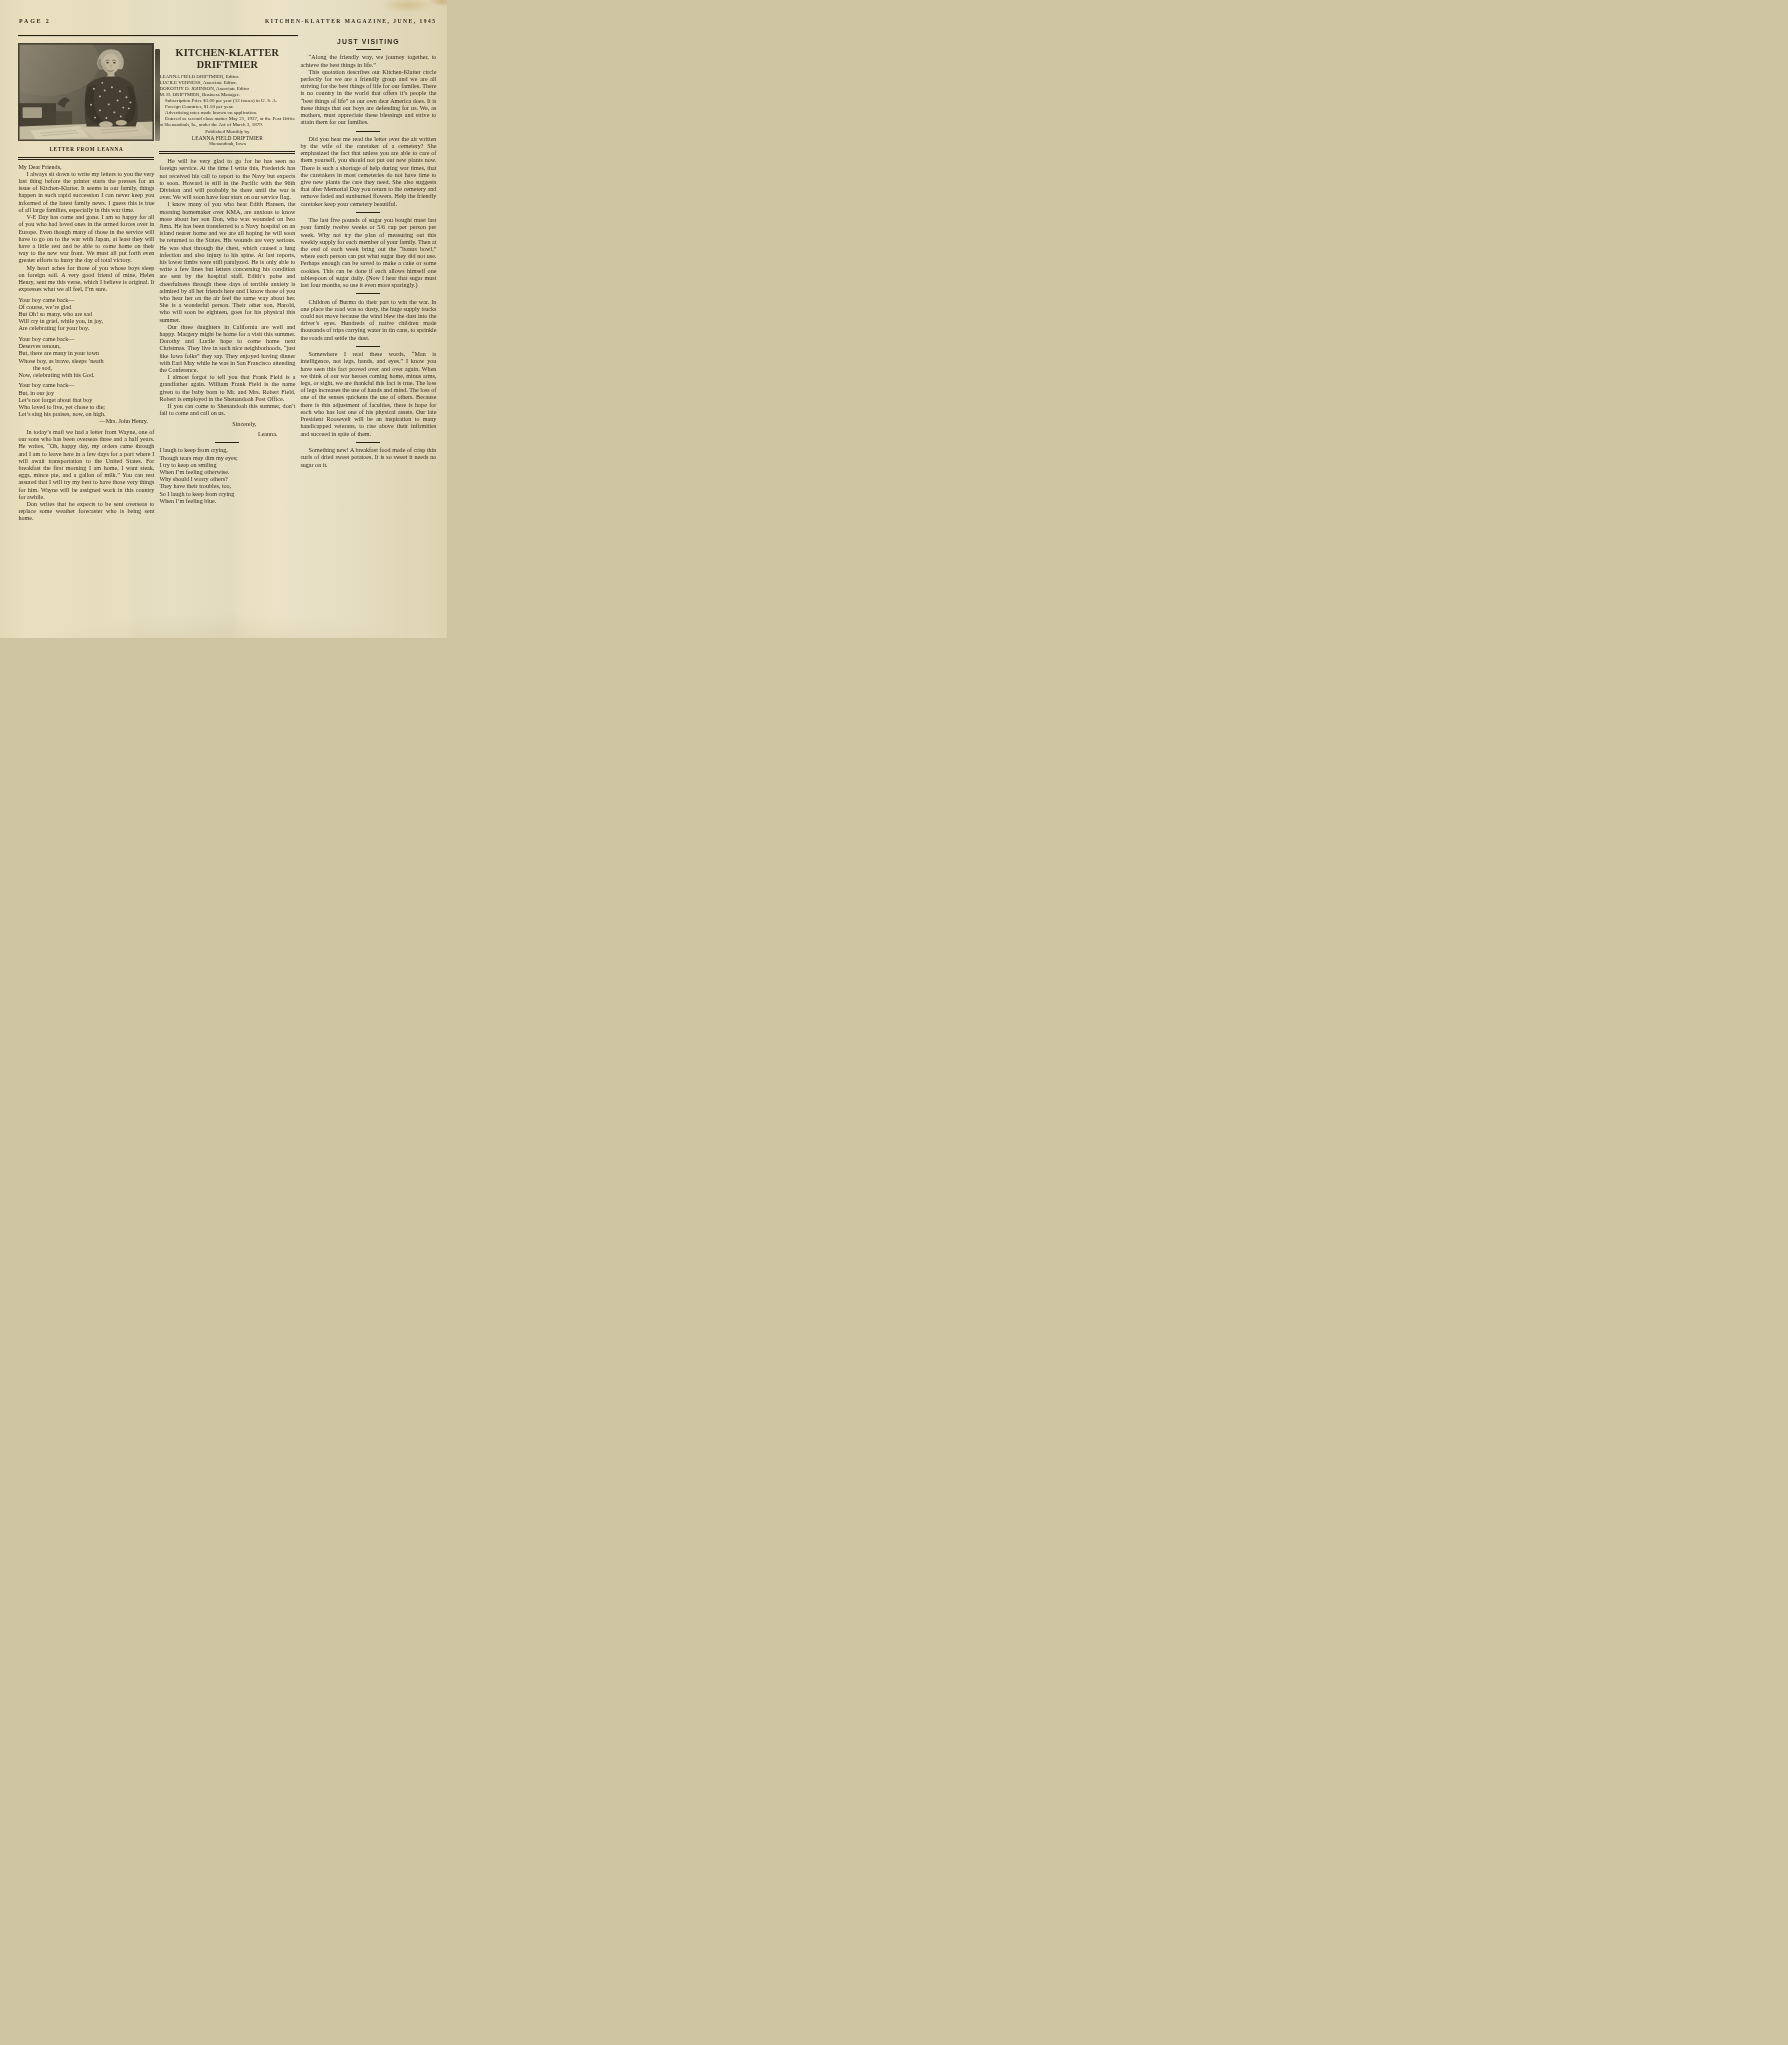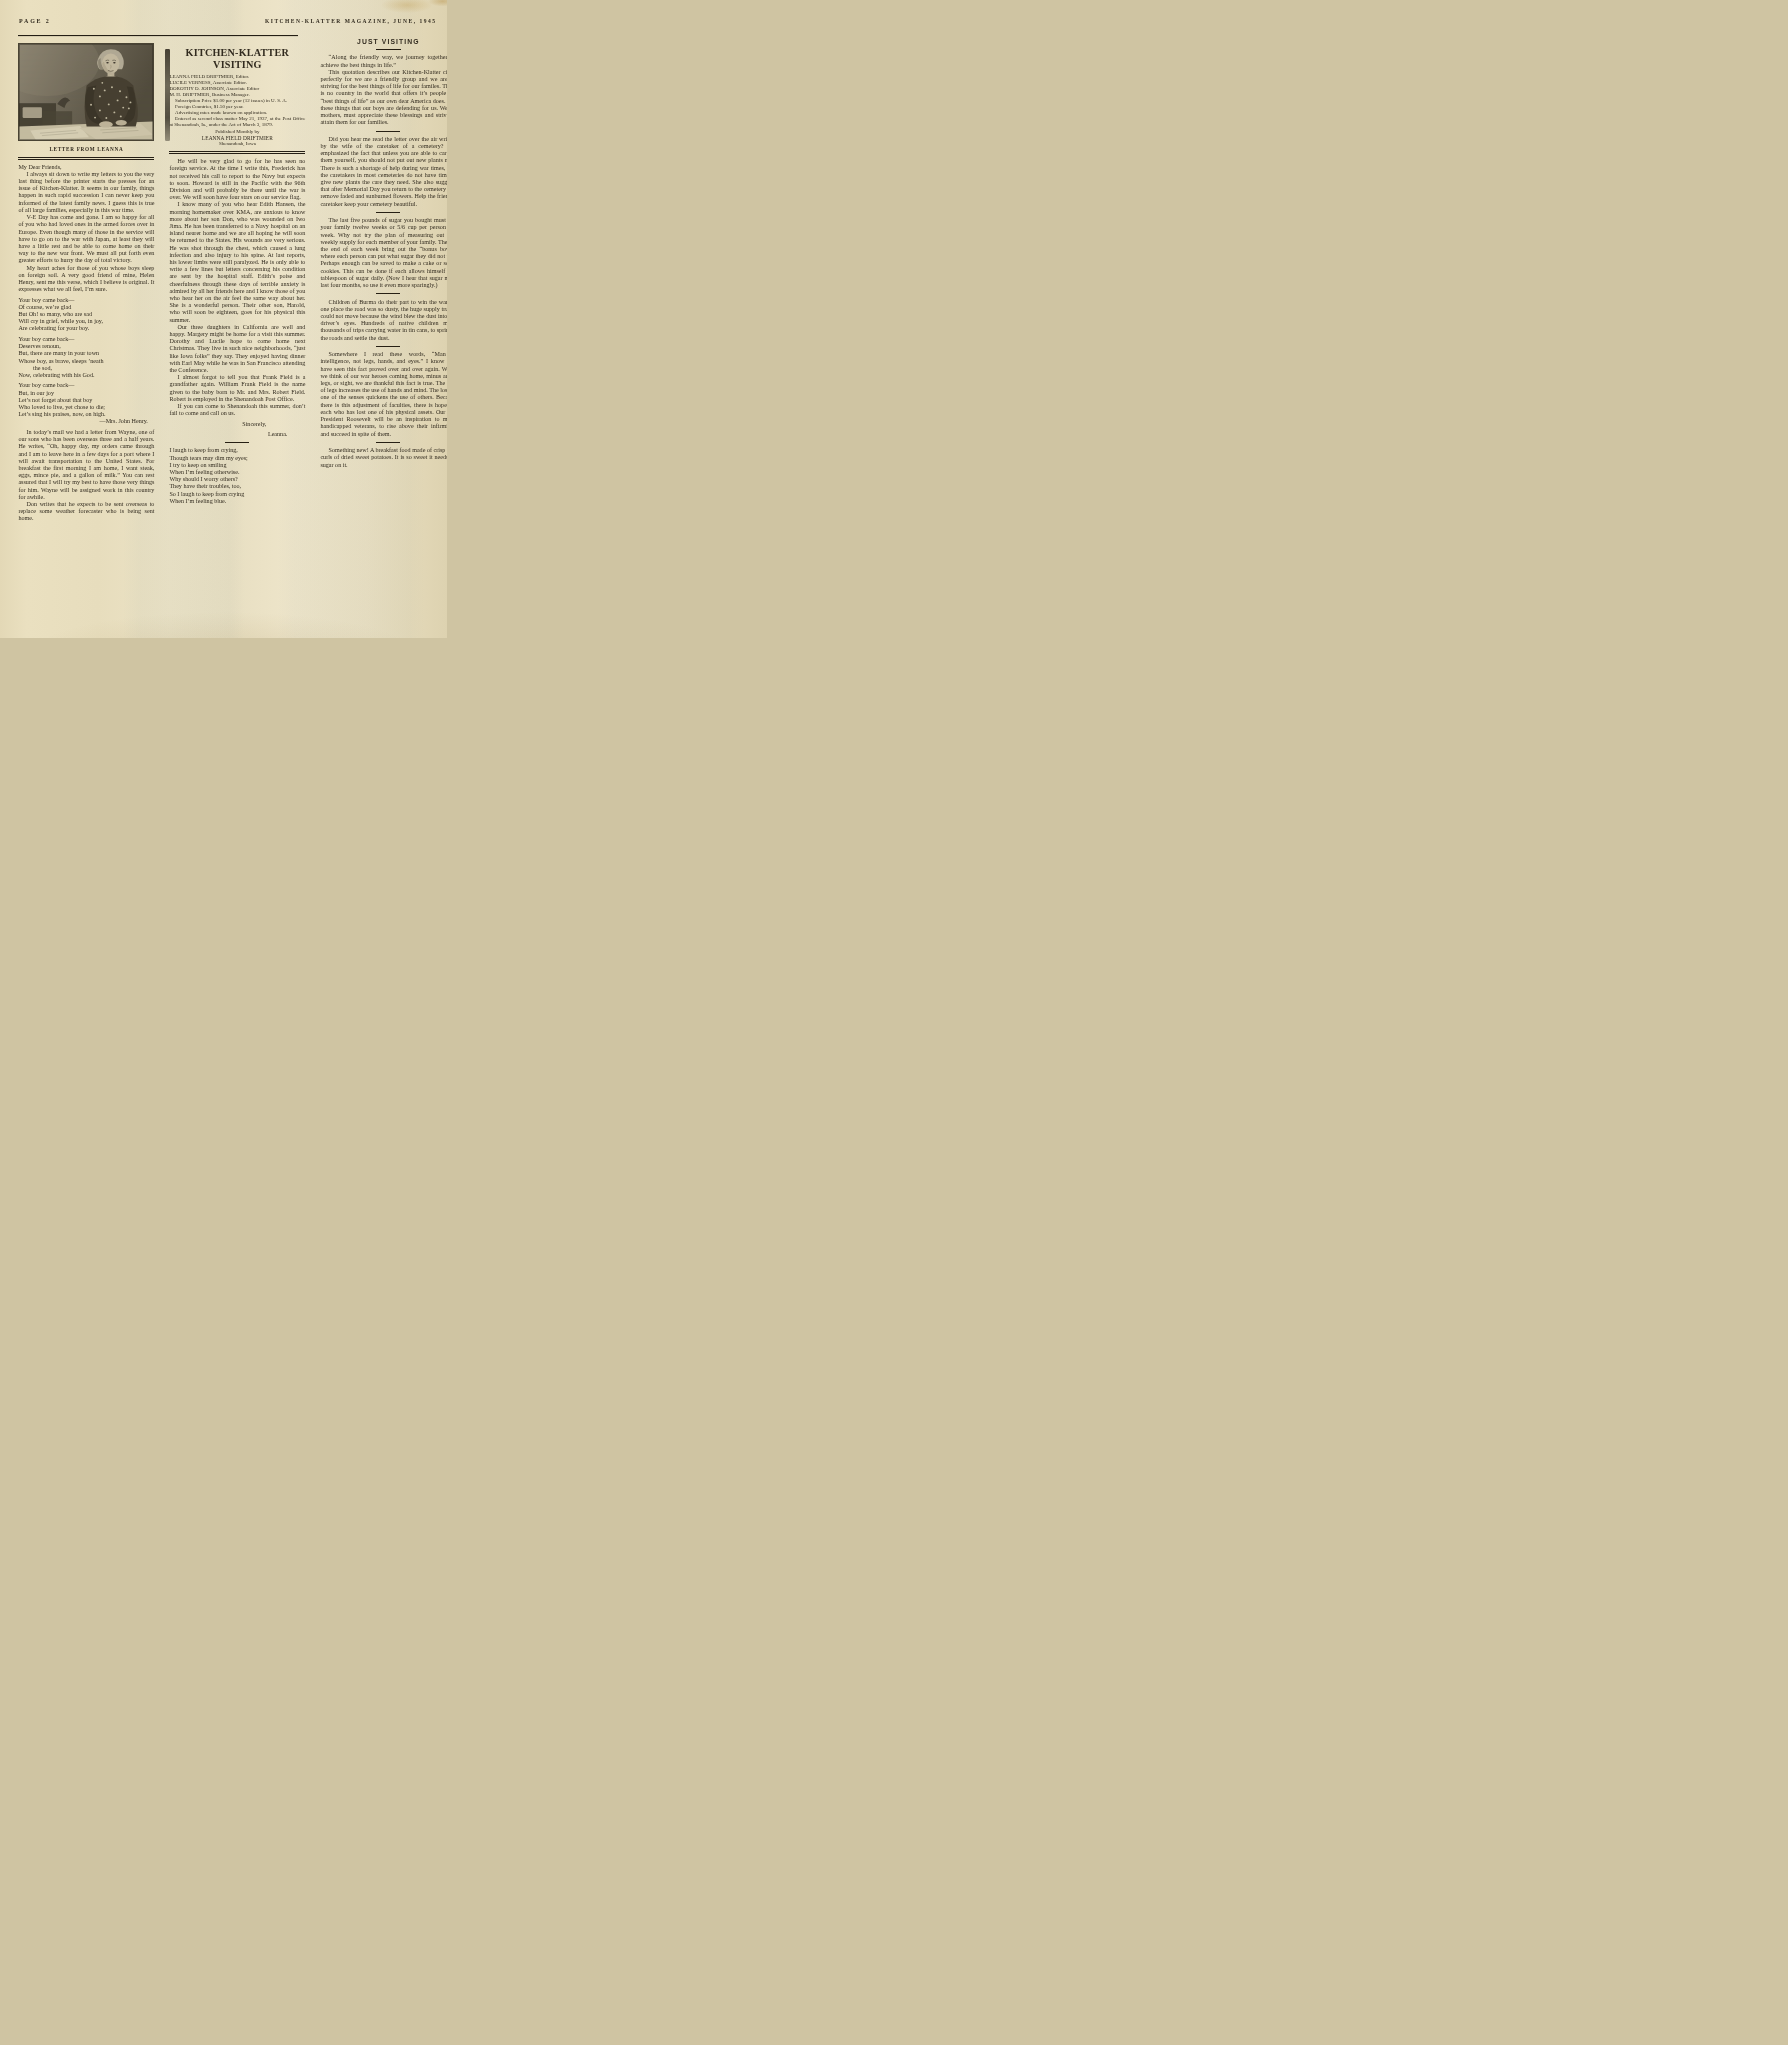--- a/index.html
+++ b/index.html
@@ -34,21 +34,21 @@
   .page-num  { font-size:6px; letter-spacing:1.8px; }
   .issue-ttl { font-size:5.5px; letter-spacing:1.5px; }
 
   .main-rule {
     position:absolute; top:35px; left:18px; width:280px; height:1.2px;
     background:#241e14; box-shadow:0 0.4px 0 rgba(36,30,20,0.25);
   }
 
   .columns {
     position:absolute; top:38px; left:18.4px;
-    display:flex; gap:15px;
+    display:flex; gap:5px;
   }
   .col { width:136px; font-size:6.1px; line-height:7.2px; text-align:justify; }
   .col p { margin:0; text-indent:8.2px; }
 
   
   figure.photo { margin:5.3px 0 0 0; padding:0; width:136px; height:98px;
     border:0.4px solid #4a4434; box-sizing:border-box; background:#6a6456; }
   figure.photo svg { display:block; width:100%; height:100%; }
   .photo-caption {
     text-align:center; font-weight:bold; font-size:5.2px; letter-spacing:0.7px;
@@ -212,21 +212,21 @@
       <p>In today’s mail we had a letter from Wayne, one of our sons who has been overseas three and a half years. He writes, “Oh, happy day, my orders came through and I am to leave here in a few days for a port where I will await transportation to the United States.  For breakfast the first morning I am home, I want steak, eggs, mince pie, and a gallon of milk.”  You can rest assured that I will try my best to have those very things for him.  Wayne will be assigned work in this country for awhile.</p>
       <p>Don writes that he expects to be sent overseas to replace some weather forecaster who is being sent home.</p>
     </section>
 
     <section class="col middle">
       <div class="smudge"></div>
 
       <div class="masthead">
         <div class="mast-title">
           <div>KITCHEN-KLATTER</div>
-          <div>VISITING</div>
+          <div>DRIFTMIER</div>
         </div>
         <div class="mast-staff">
           <span>LEANNA FIELD DRIFTMIER, Editor.</span>
           <span>LUCILE VERNESS, Associate Editor.</span>
           <span>DOROTHY D. JOHNSON, Associate Editor</span>
           <span>M. H. DRIFTMIER, Business Manager.</span>
         </div>
         <div class="mast-info">
           <p>Subscription Price $1.00 per year (12 issues) in U. S. A.</p>
           <p>Foreign Countries, $1.50 per year.</p>

